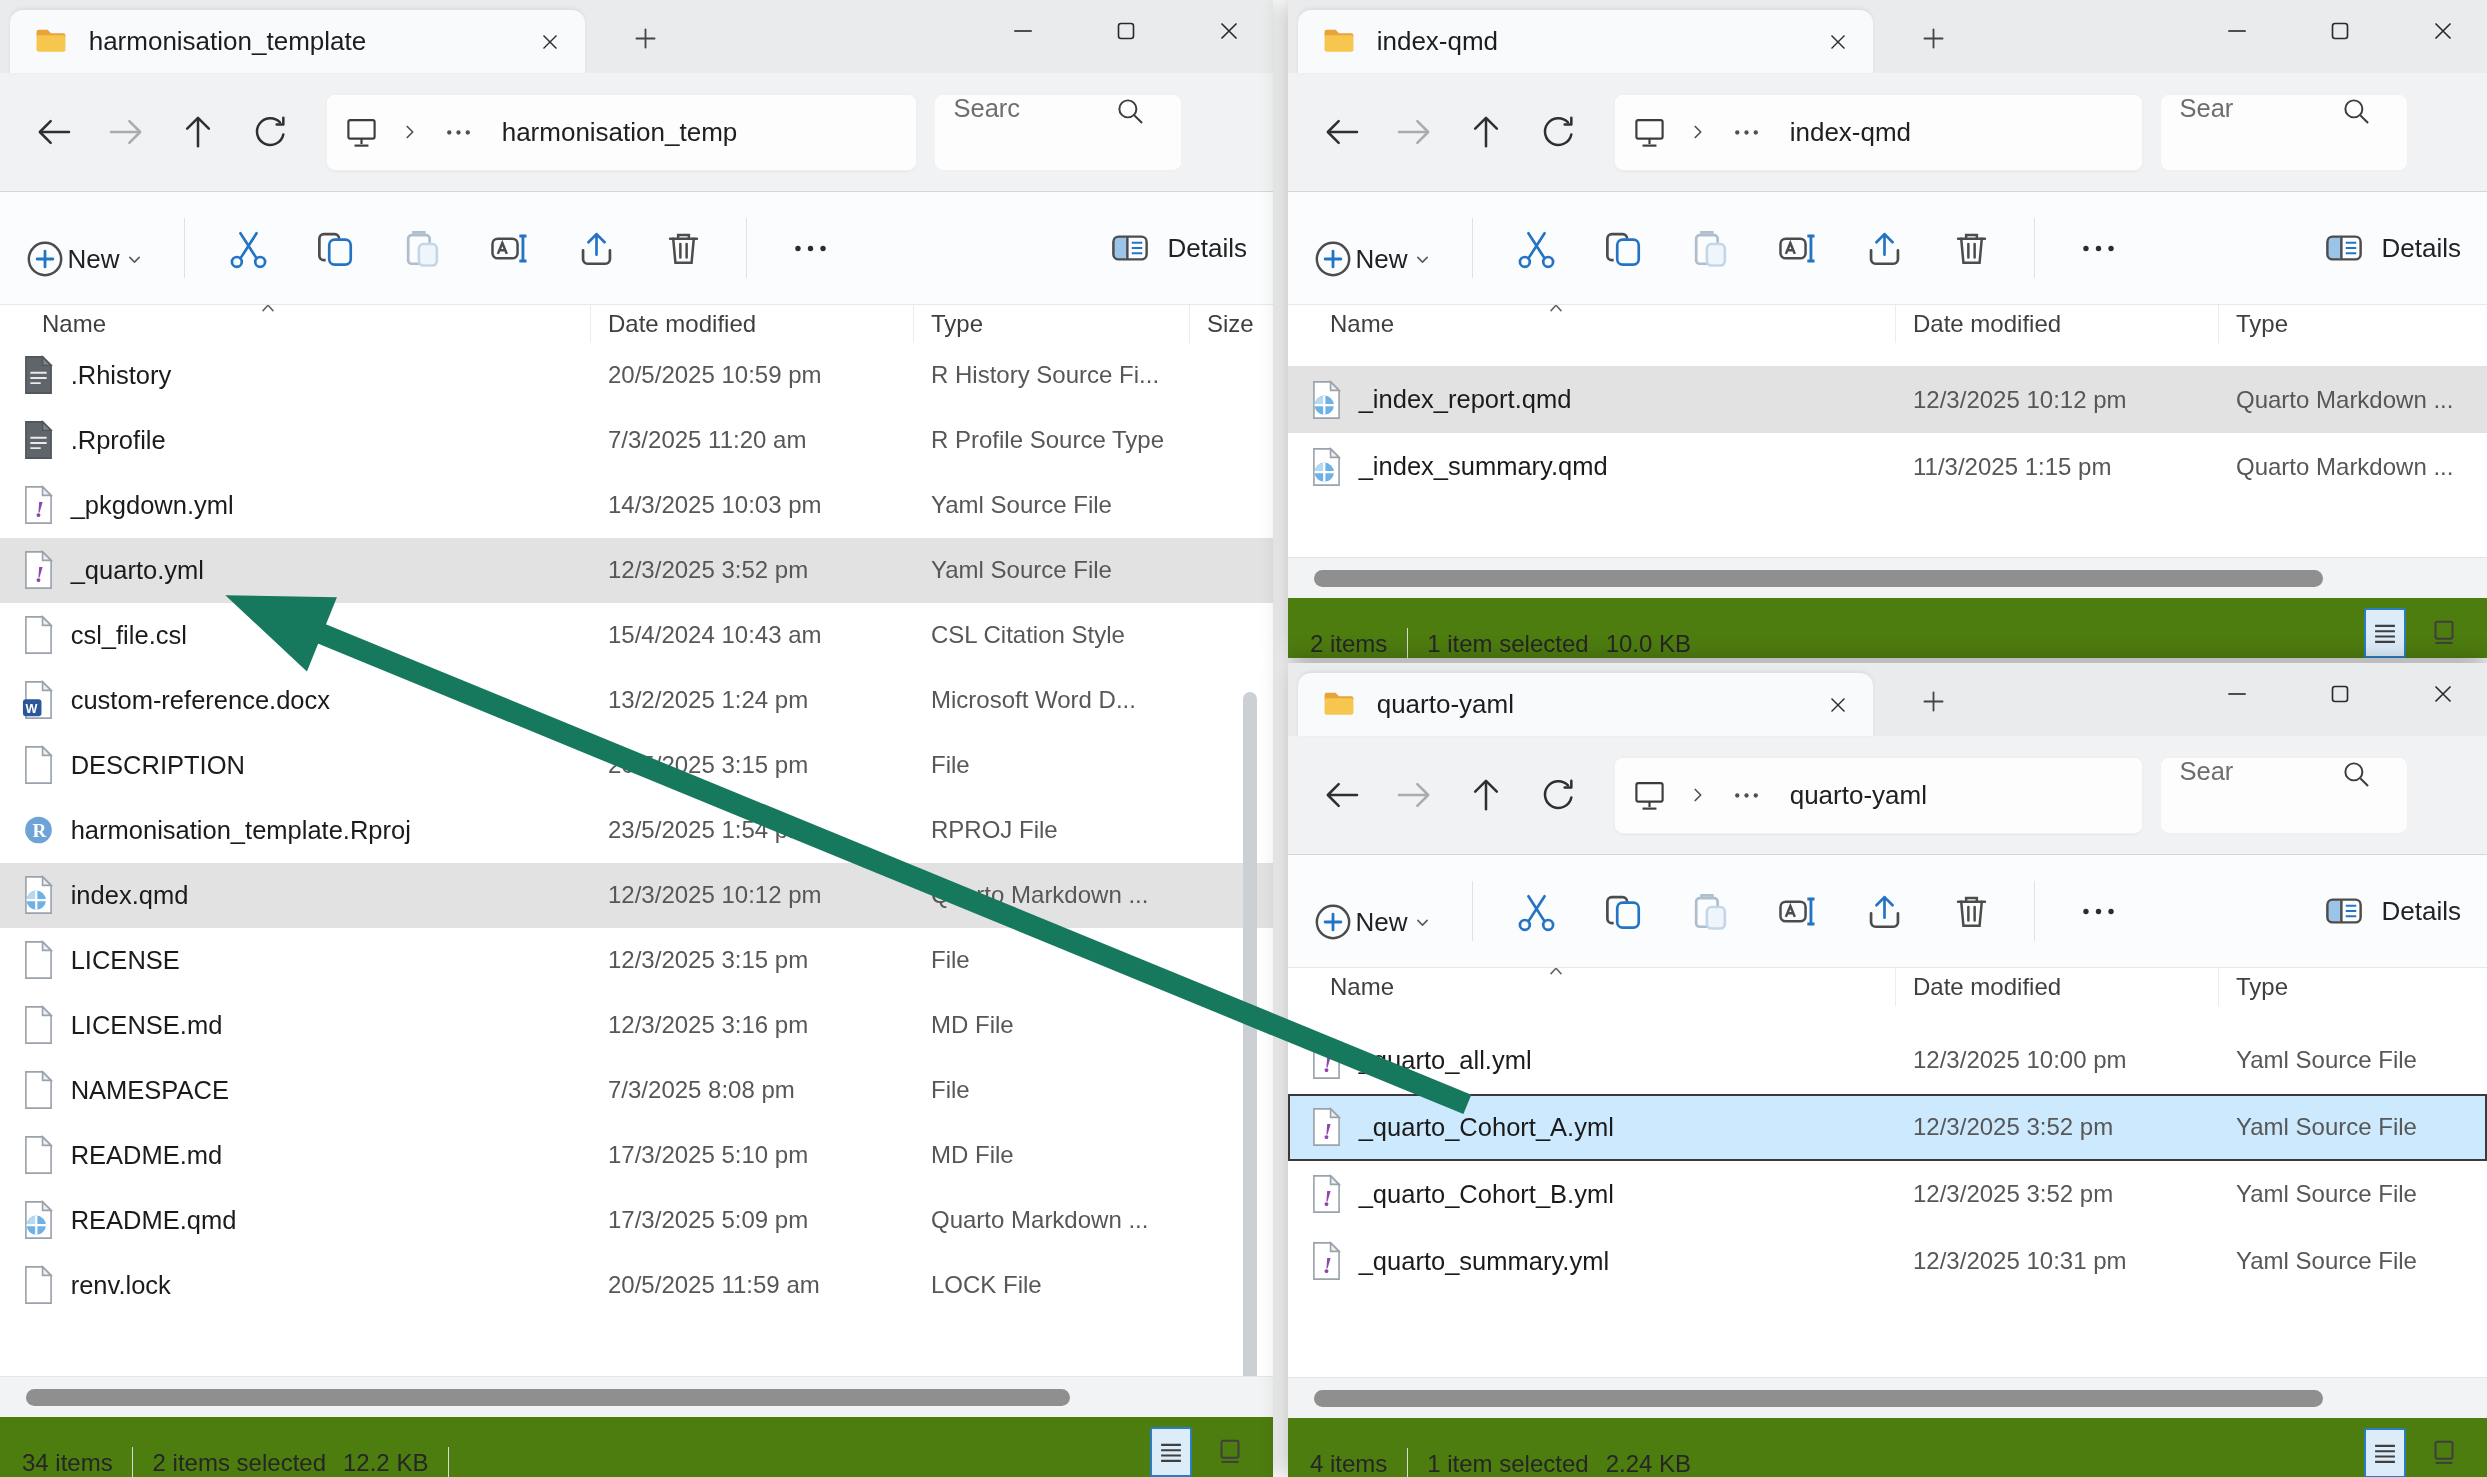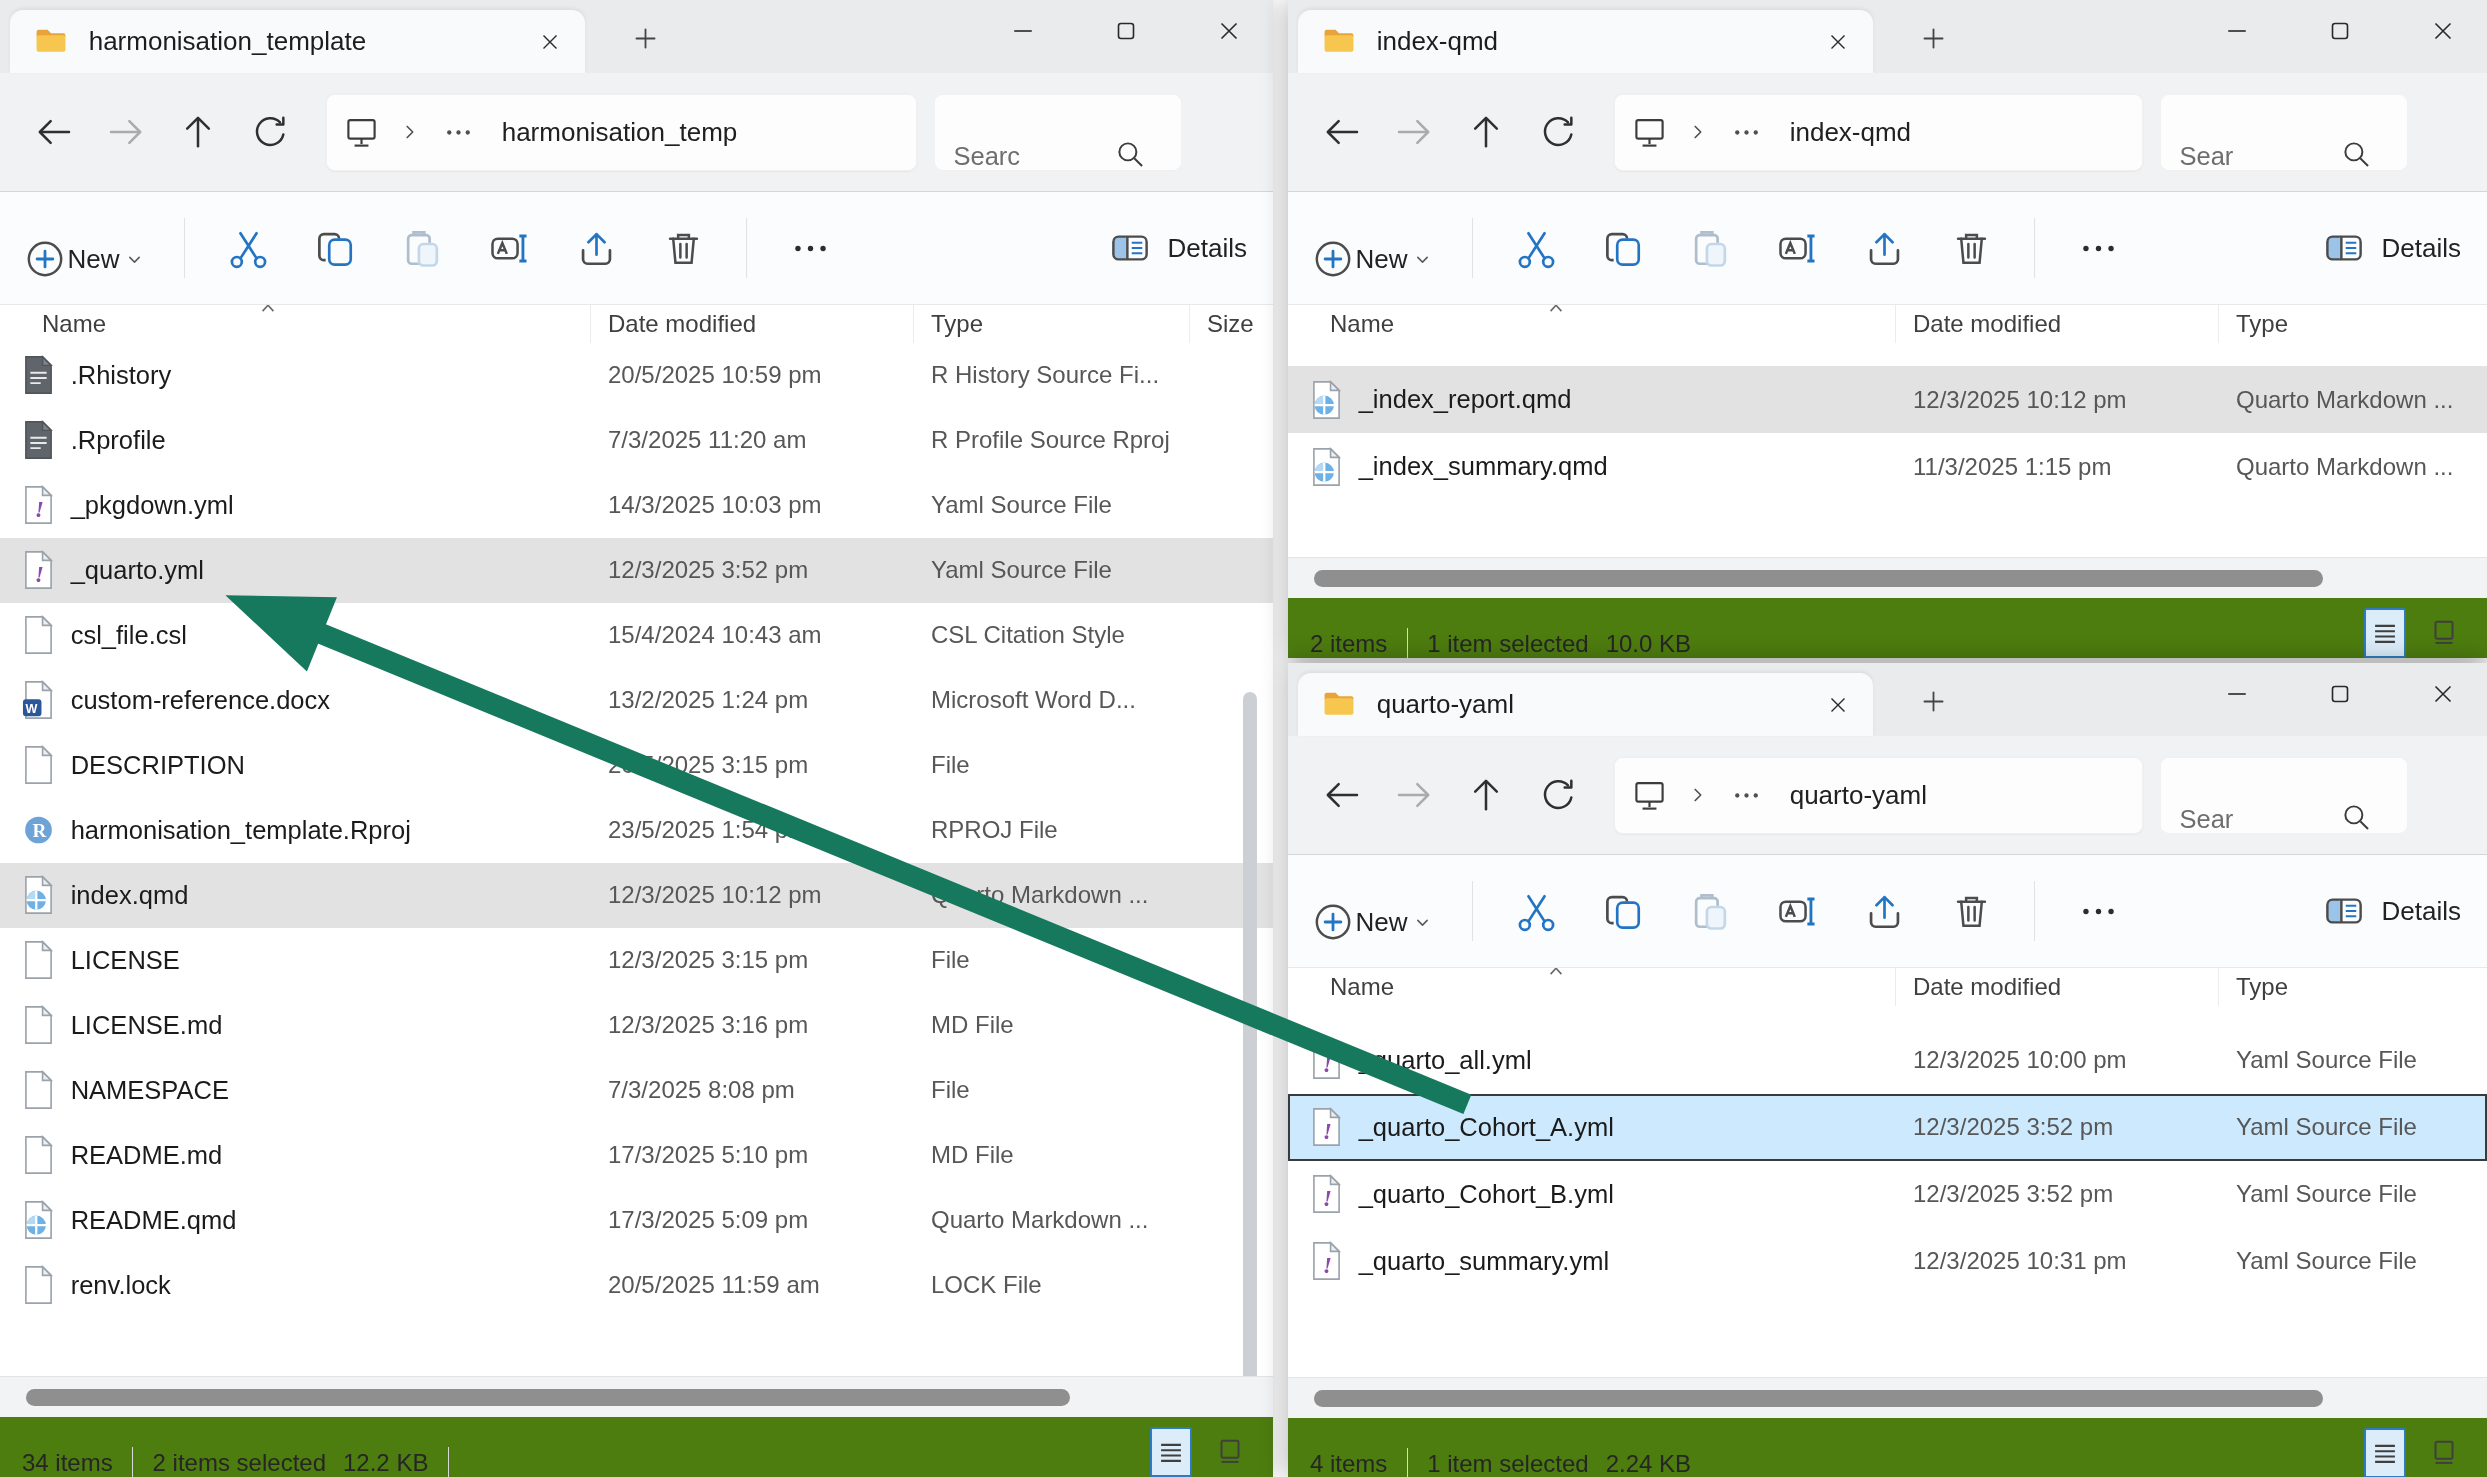--- a/index.html
+++ b/index.html
@@ -32,21 +32,21 @@
   .nav{width:72px;justify-content:center;}
   .nav svg{width:40px;height:40px;}
   .addrbox{margin-left:19.6px;width:591px;height:77px;background:#fdfdfe;border-radius:9.1px;display:flex;
            align-items:center;padding:0 17px;box-sizing:border-box;gap:17px;
            box-shadow:inset 0 0 0 0.7px #ececec,0 0.7px 2px rgba(0,0,0,.05);}
   .win-right .addrbox{width:529px;}
   .addrbox .icn svg{width:37px;height:37px;}
   .icn.small svg{width:26px;height:26px;}
   .addrtext{font-size:26px;color:#202020;margin-left:7.8px;white-space:nowrap;}
   .searchbox{margin-left:17px;width:248px;height:77px;background:#fdfdfe;border-radius:9.1px;display:flex;
-             align-items:flex-end;justify-content:space-between;padding:0 35px 0 19.6px;box-sizing:border-box;
+             align-items:flex-start;justify-content:space-between;padding:0 35px 0 19.6px;box-sizing:border-box;
              box-shadow:inset 0 0 0 0.7px #ececec;flex:none;}
   .searchtext{font-size:25.5px;color:#6e6e6e;white-space:nowrap;}
   .searchbox svg{width:34px;height:34px;}
 
   .div2{height:1.3px;background:#d4d6d8;}
   .div1{height:0.7px;background:#e8e8e8;}
 
   
   .toolbar{height:112px;background:#fbfcfd;display:flex;align-items:center;padding:0 26px 0 23.5px;}
   .newbtn{display:flex;align-items:center;gap:2px;margin-right:18.3px;margin-top:22px;}
@@ -353,21 +353,21 @@
                 <path d="M5 2.5 h22.5 L39 14 v37.5 H5 Z" fill="#5f656b" stroke="#50555a" stroke-width="2.2"></path>
                 <path d="M27.5 2.5 V14 H39 Z" fill="#7d848b" stroke="#50555a" stroke-width="2"></path>
                 <g stroke="#e8eaec" stroke-width="2.6">
                   <path d="M11 24 h22 M11 31 h22 M11 38 h14"></path>
                 </g>
               </svg>
             </span>
             <span class="fname">.Rprofile</span>
           </div>
           <div class="datecell">7/3/2025 11:20 am</div>
-          <div class="typecell">R Profile Source Rproj</div>
+          <div class="typecell">R Profile Source Type</div>
           <div class="typecell"></div>
         </div>
         <div class="frow gridrow">
           <div class="namecell">
             <span class="ficon">
               <svg viewBox="0 0 44 54" xmlns="http://www.w3.org/2000/svg" style="font-size:39px">
                 <path d="M5 2.5 h22.5 L39 14 v37.5 H5 Z" fill="#ffffff" stroke="#9aa2ab" stroke-width="2.2"></path>
                 <path d="M27.5 2.5 V14 H39 Z" fill="#edf0f2" stroke="#9aa2ab" stroke-width="2.2"></path>
                 <text x="17" y="43" font-size="32" font-weight="bold" font-style="italic" fill="#8d47ad" font-family="Liberation Serif, serif">!</text>
               </svg>

